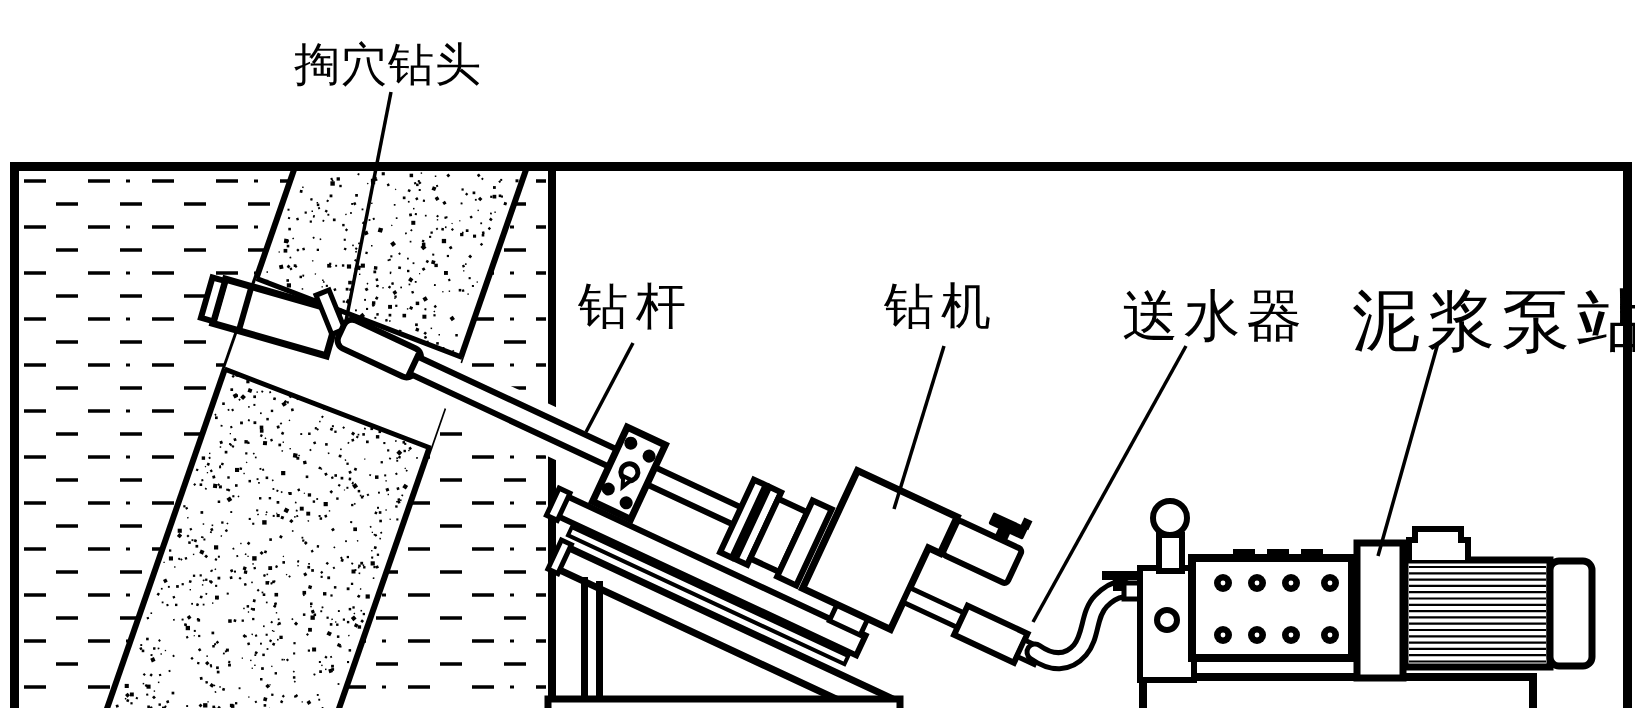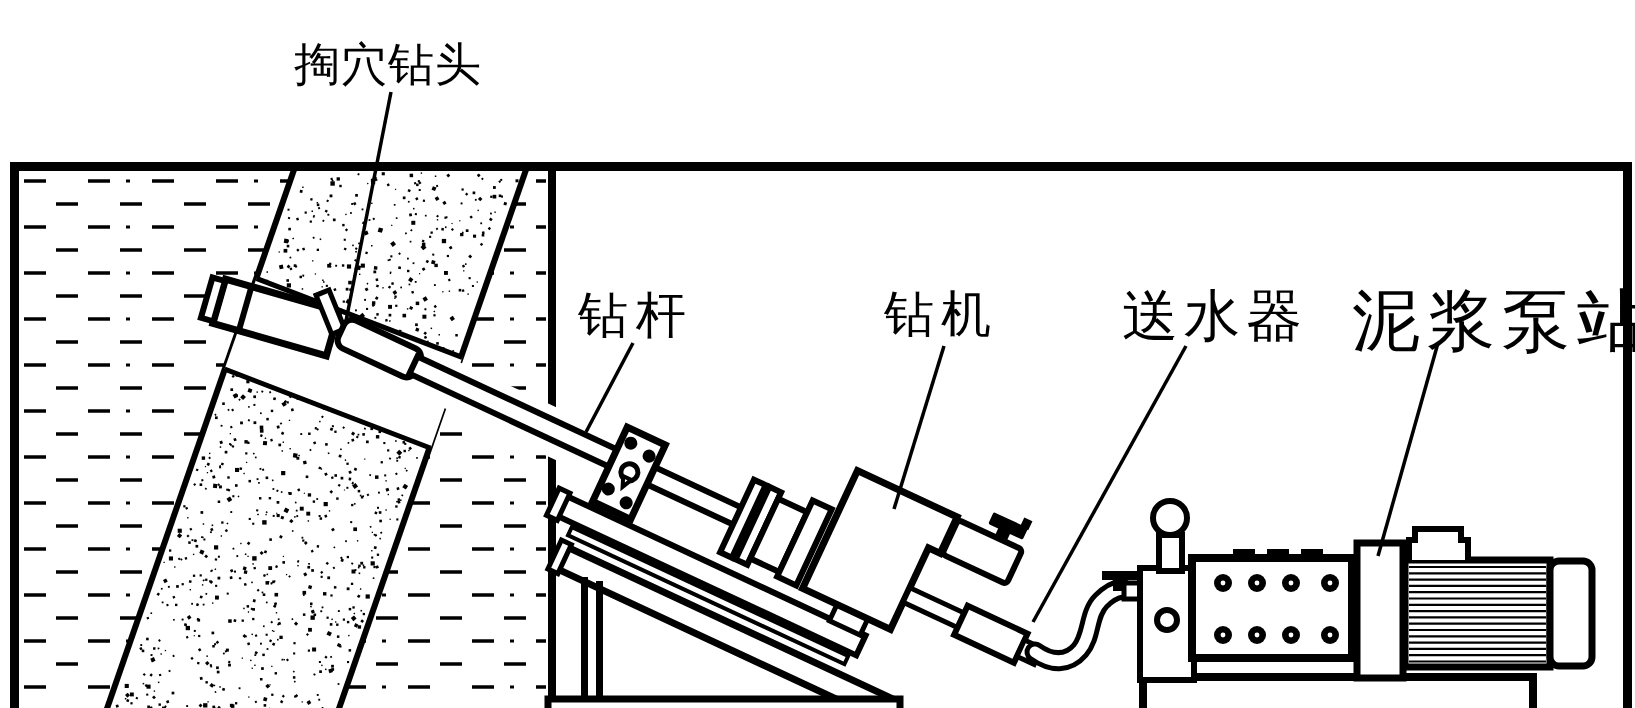--- a/index.html
+++ b/index.html
@@ -2,22 +2,22 @@
 <html><head>
 <meta charset="utf-8">
 <style>
   html,body{margin:0;padding:0;background:#fff;}
   .stage{position:relative;width:1635px;height:708px;background:#fff;overflow:hidden;
          font-family:"Liberation Serif","DejaVu Serif",serif;margin-top:40px;}
   .stage svg{position:absolute;left:0;top:0;}
   .diag-label{position:absolute;color:#000;white-space:nowrap;line-height:1;
               font-family:"Liberation Serif","DejaVu Serif",serif;}
   .lbl-bit{left:294px;top:2px;font-size:46px;letter-spacing:1px;}
-  .lbl-rod{left:578px;top:250px;font-size:50px;letter-spacing:8px;}
-  .lbl-rig{left:884px;top:253px;font-size:50px;letter-spacing:7px;font-family:Liberation Mono, monospace;}
+  .lbl-rod{left:578px;top:241px;font-size:50px;letter-spacing:8px;}
+  .lbl-rig{left:884px;top:241px;font-size:50px;letter-spacing:7px;}
   .lbl-water{left:1122px;top:248px;font-size:56px;letter-spacing:6px;}
   .lbl-pump{left:1352px;top:247px;font-size:68px;letter-spacing:7px;}
 </style>
 </head>
 <body>
 
 <div class="stage">
 
 <svg width="1635" height="708" viewBox="0 0 1635 708">
   <defs>

